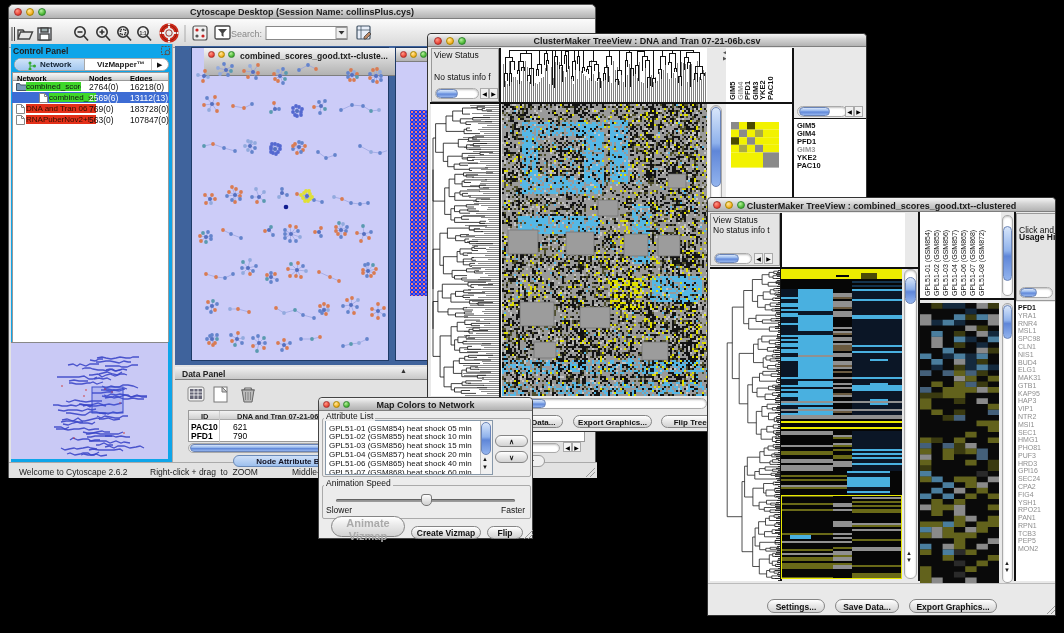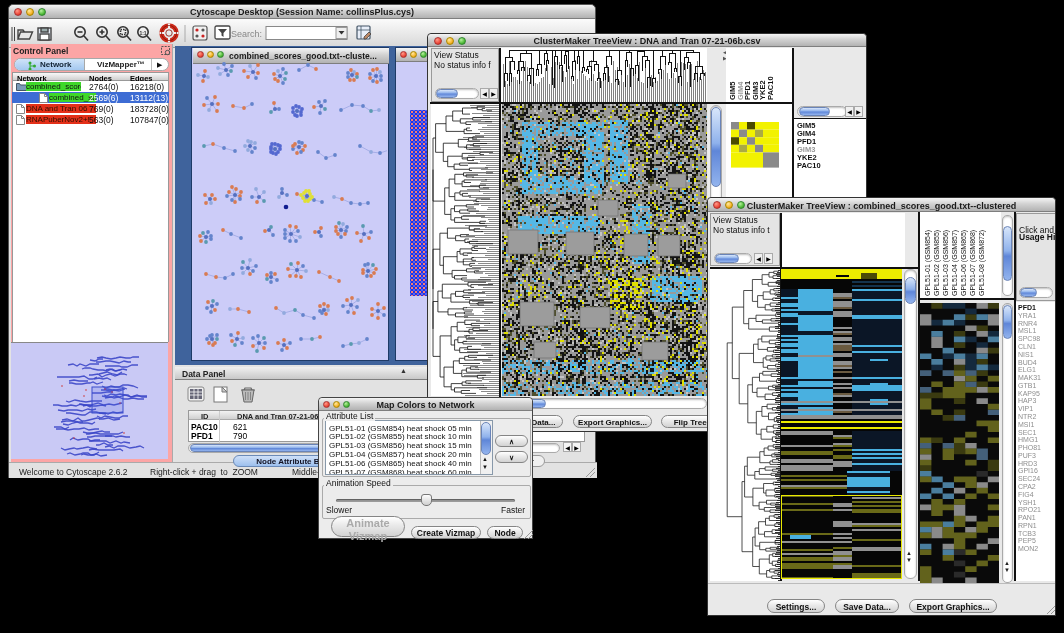--- a/index.html
+++ b/index.html
@@ -67,21 +67,21 @@
 <text x="222" y="18" font-size="9" fill="#888" font-family="Liberation Sans">Search:</text>
 <rect x="257" y="7.5" width="81" height="13" fill="#fff" stroke="#888"></rect>
 <rect x="327" y="8.5" width="11" height="11" fill="#eee" stroke="#999"></rect>
 <path d="M329.5 12l3 3.5 3-3.5z" fill="#333"></path>
 <g>
 <rect x="348" y="7" width="13" height="13" rx="1" fill="#e8eef8" stroke="#456" stroke-width="1.2"></rect>
 <path d="M348 11h13M352 7v13" stroke="#456" stroke-width="0.8"></path>
 <path d="M355 18l5-5 2 2-5 5h-2z" fill="#b86" stroke="#333" stroke-width="0.7"></path>
 </g>
 </svg>
-    <div class="abs" style="left:2px;top:39px;width:162px;height:424px;background:#fca5a5;border-right:1px solid #aaa">
+    <div class="abs" style="left:2px;top:39px;width:162px;height:424px;background:#0ea5e9;border-right:1px solid #aaa">
       <div class="abs" style="left:2px;top:2px;font-size:8.5px;font-weight:bold;color:#222">Control Panel</div>
       <svg class="abs" style="left:150px;top:2px" width="10" height="10">
         <rect x="0.5" y="0.5" width="8" height="8" fill="none" stroke="#555" stroke-dasharray="2 1.2"></rect>
         <circle cx="6.5" cy="6.5" r="2.2" fill="none" stroke="#555"></circle>
       </svg>
       <div class="abs" style="left:3px;top:14px;width:155px;height:13px;background:#fff;border:1px solid #a8a8a8;border-radius:7px;overflow:hidden">
         <div class="abs" style="left:0;top:0;width:70px;height:13px;background:linear-gradient(#cfe3f8,#9cc3ee);border-right:1px solid #a8a8a8"></div>
         <div class="abs" style="left:25px;top:1px;font-size:8px;font-weight:bold;color:#123">Network</div>
         <div class="abs" style="left:82px;top:1px;font-size:8px;font-weight:bold;color:#222">VizMapper™</div>
         <div class="abs" style="left:136px;top:0;width:1px;height:13px;background:#bbb"></div>
@@ -194,21 +194,21 @@
       <rect x="81" y="45" width="31" height="26" fill="rgba(80,100,230,0.18)" stroke="#3a4ccc"></rect>
     </svg>
     <div class="abs" style="left:0;top:457px;width:588px;height:16px;background:#e2e2e2;border-top:1px solid #aaa">
       <span class="abs" style="left:10px;top:4px;font-size:8.5px;color:#222">Welcome to Cytoscape 2.6.2</span>
       <span class="abs" style="left:141px;top:4px;font-size:8.5px;color:#222">Right-click + drag&nbsp; to&nbsp; ZOOM</span>
       <span class="abs" style="left:283px;top:4px;font-size:8.5px;color:#222">Middle-click + drag to PAN</span>
     </div>
     <div class="grip" style="left:577px;top:463px"></div>
     <div class="abs" style="left:166px;top:41px;width:418px;height:319px;background:#3f639c"></div>
     <div class="abs" style="left:182px;top:42px;width:198px;height:314px;background:#ccccf8;border:1px solid #1e3a66">
-      <div class="tbar abs" style="left:1px;top:0;width:100%;height:16px">
+      <div class="tbar abs" style="left:12px;top:0;width:100%;height:28px">
         <span class="tl r" style="left:4px;width:7px;height:7px"></span>
         <span class="tl y" style="left:14px;width:7px;height:7px"></span>
         <span class="tl g" style="left:24px;width:7px;height:7px"></span>
         <div class="ttext" style="top:2.5px;font-size:8.5px;left:12px">combined_scores_good.txt--cluste...</div>
       </div>
     </div>
     <svg width="194" height="294" style="position:absolute;left:184px;top:57px">
       <path stroke="#95a0e0" stroke-width="0.7" fill="none" d="M11 14L10 19M11 14L5 13M11 14L12 9M11 14L15 15"></path>
       <circle cx="10" cy="19" r="1.9" fill="#d97b52"></circle>
       <circle cx="5" cy="13" r="1.9" fill="#92aade"></circle>
@@ -641,21 +641,21 @@
   </div>
 <div class="abs" style="left:427px;top:33px;width:440px;height:399px;background:#e9e9e9;border:1px solid #333;border-radius:4px 4px 0 0;overflow:hidden">
     <div class="tbar abs" style="left:0;top:0;width:100%;height:13px;border-radius:4px 4px 0 0">
       <span class="tl r" style="left:6px;top:2.5px"></span>
       <span class="tl y" style="left:18px;top:2.5px"></span>
       <span class="tl g" style="left:30px;top:2.5px"></span>
       <div class="ttext" style="top:2px;font-size:9px">ClusterMaker TreeView : DNA and Tran 07-21-06b.csv</div>
     </div>
     <div class="panel" style="left:3px;top:14px;width:68px;height:54px;background:#e4e4e4">
       <div class="abs" style="left:2px;top:1px;font-size:8.5px;color:#111;white-space:nowrap">View Status</div>
-      <div class="abs" style="left:2px;top:11px;font-size:8.5px;color:#111;white-space:nowrap">No status info f</div>
+      <div class="abs" style="left:2px;top:23px;font-size:8.5px;color:#111;white-space:nowrap">No status info f</div>
       <div class="strack" style="left:3px;top:39px;width:44px;height:11px"></div>
       <div class="spill" style="left:4px;top:40px;width:22px;height:9px"></div>
       <div class="abs" style="left:48px;top:39px;width:9px;height:11px;background:#f0f0f0;border:1px solid #aaa;font-size:6px;text-align:center;line-height:11px">◀</div>
       <div class="abs" style="left:57px;top:39px;width:9px;height:11px;background:#f0f0f0;border:1px solid #aaa;font-size:6px;text-align:center;line-height:11px">▶</div>
     </div>
     <div class="white" style="left:73px;top:14px;width:206px;height:54px"></div>
     <svg class="abs" style="left:74px;top:14px" width="205" height="54">
       <path shape-rendering="crispEdges" stroke="#808080" stroke-width="1" fill="none" d="M1 54V16M3 54V33M5 54V36M7 54V13M9 54V28M11 54V29M13 54V29M15 54V32M17 54V13M19 54V33M21 54V15M23 54V13M25 54V19M27 54V34M29 54V18M31 54V23M33 54V35M35 54V36M37 54V34M39 54V30M41 54V29M43 54V20M45 54V17M47 54V36M49 54V19M51 54V30M53 54V14M55 54V16M57 54V14M59 54V19M61 54V23M63 54V29M65 54V22M67 54V18M69 54V28M71 54V36M73 54V12M75 54V31M77 54V14M79 54V23M81 54V26M83 54V28M85 54V32M87 54V30M89 54V12M91 54V26M93 54V33M95 54V34M97 54V24M99 54V33M101 54V25M103 54V25M105 54V17M107 54V28M109 54V35M111 54V13M113 54V22M115 54V19M117 54V33M119 54V24M121 54V34M123 54V19M125 54V27M127 54V16M129 54V17M131 54V25M133 54V18M135 54V30M137 54V14M139 54V34M141 54V35M143 54V15M145 54V29M147 54V12M149 54V27M151 54V34M153 54V29M155 54V33M157 54V24M159 54V28M161 54V22M163 54V16M165 54V25M167 54V31M169 54V25M171 54V25M173 54V30M175 54V15M177 54V28M179 54V14M181 54V15M183 54V16M185 54V34M187 54V17M189 54V16M191 54V31M193 54V19M195 54V13M197 54V29M199 54V31M201 54V22M203 54V24"></path>
       <path shape-rendering="crispEdges" stroke="#111" stroke-width="1" fill="none" d="M2.6 39.0V25.2H5.3V33.0M7.3 38.0V25.6H9.5V34.0M8.4 25.6V13.9H12.0V22.0M3.9 25.2V9.7H10.2V13.9M15.1 26.0V22.1H17.6V36.0M19.6 23.0V19.2H22.6V23.0M16.3 22.1V13.1H21.1V19.2M25.7 33.0V27.4H28.5V36.0M27.1 27.4V20.1H31.5V38.0M18.7 13.1V5.0H29.3V20.1M7.1 9.7V2.0H24.0V5.0M34.3 28.0V21.8H36.7V28.0M35.5 21.8V16.1H39.7V26.0M44.3 23.0V12.1H46.6V16.0M42.5 17.0V5.6H45.5V12.1M44.0 5.6V2.0H50.0V37.0M52.7 40.0V8.9H55.0V17.0M47.0 2.0V2.0H53.8V8.9M37.6 16.1V2.0H50.4V2.0M15.5 2.0V2.0H44.0V2.0M57.9 21.0V17.9H60.3V34.0M62.5 16.0V7.6H64.6V24.0M63.5 7.6V3.3H66.9V21.0M59.1 17.9V2.0H65.2V3.3M69.7 31.0V28.6H71.8V33.0M70.7 28.6V13.4H73.6V22.0M62.2 2.0V2.0H72.2V13.4M75.4 16.0V8.6H77.7V23.0M80.0 25.0V19.8H82.3V23.0M76.5 8.6V2.9H81.2V19.8M67.2 2.0V2.0H78.9V2.9M29.8 2.0V2.0H73.0V2.0M84.8 24.0V21.2H86.9V26.0M85.9 21.2V18.7H89.7V33.0M95.3 33.0V30.5H98.3V40.0M92.7 23.0V16.6H96.8V30.5M87.8 18.7V13.0H94.8V16.6M101.0 33.0V25.3H103.5V32.0M102.2 25.3V19.5H106.5V34.0M104.4 19.5V8.5H109.8V17.0M91.3 13.0V2.5H107.1V8.5M113.7 34.0V31.3H116.8V37.0M115.3 31.3V22.5H119.9V27.0M123.5 39.0V12.4H125.9V19.0M128.4 39.0V20.9H131.2V28.0M124.7 12.4V4.8H129.8V20.9M117.6 22.5V2.1H127.2V4.8M99.2 2.5V2.0H122.4V2.1M133.5 26.0V17.9H136.5V33.0M145.9 40.0V29.5H148.2V38.0M143.0 20.0V12.1H147.1V29.5M140.1 23.0V8.9H145.0V12.1M135.0 17.9V3.5H142.5V8.9M150.3 39.0V30.3H153.3V35.0M156.3 26.0V21.0H159.6V31.0M158.0 21.0V8.0H163.1V17.0M151.8 30.3V2.1H160.5V8.0M138.8 3.5V2.0H156.2V2.1M110.8 2.0V2.0H147.5V2.0M166.1 17.0V14.6H169.1V30.0M172.0 24.0V20.9H174.6V24.0M167.6 14.6V5.9H173.3V20.9M176.7 35.0V28.8H179.3V38.0M170.5 5.9V2.0H178.0V28.8M185.4 21.0V14.7H188.3V39.0M182.6 22.0V9.7H186.8V14.7M192.0 32.0V25.3H195.7V34.0M198.9 32.0V25.1H202.1V28.0M193.8 25.3V18.6H200.5V25.1M184.7 9.7V4.5H197.2V18.6M174.2 2.0V2.0H191.0V4.5M129.1 2.0V2.0H182.6V2.0M51.4 2.0V2.0H155.9V2.0"></path>
     </svg>
@@ -892,14 +892,14 @@
     <div class="btn" style="left:176px;top:37px;width:33px;height:12px;font-size:7px;line-height:12px">∧</div>
     <div class="btn" style="left:176px;top:53px;width:33px;height:12px;font-size:7px;line-height:12px">∨</div>
     <span class="abs" style="left:5px;top:80px;font-size:8.5px;color:#111;background:#ececec;padding:0 2px;z-index:3">Animation Speed</span>
     <div class="abs" style="left:3px;top:87px;width:209px;height:34px;border:1px solid #aaa;border-radius:2px"></div>
     <div class="abs" style="left:17px;top:101px;width:179px;height:3px;background:#9a9a9a;border-radius:2px;box-shadow:inset 0 1px 1px rgba(0,0,0,.4)"></div>
     <div class="abs" style="left:102px;top:96px;width:11px;height:12px;background:linear-gradient(#fdfdfd,#cfcfcf);border:1px solid #777;border-radius:3px 3px 5px 5px"></div>
     <span class="abs" style="left:7px;top:107px;font-size:8.5px;color:#111">Slower</span>
     <span class="abs" style="left:182px;top:107px;font-size:8.5px;color:#111">Faster</span>
     <div class="btn" style="left:12px;top:118px;width:74px;height:21px;font-size:11px;line-height:13px;color:#aaa">Animate Vizmap</div>
     <div class="btn" style="left:92px;top:128px;width:70px;height:13px;font-size:8.5px;line-height:13px">Create Vizmap</div>
-    <div class="btn" style="left:168px;top:128px;width:36px;height:13px;font-size:8.5px;line-height:13px">Node</div>
+    <div class="btn" style="left:168px;top:128px;width:36px;height:13px;font-size:8.5px;line-height:13px">Flip</div>
     <div class="grip" style="left:205px;top:132px"></div>
   </div>
 </body></html>

